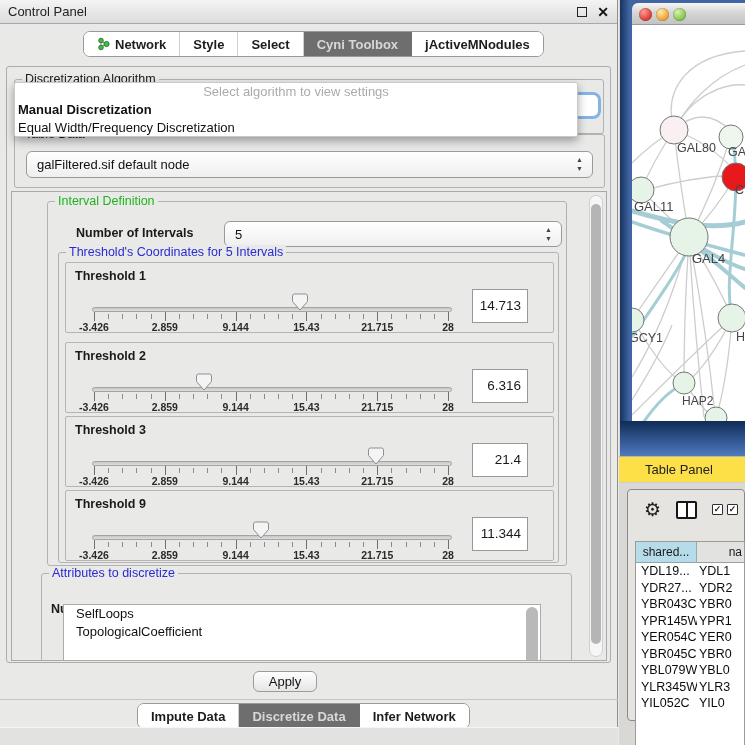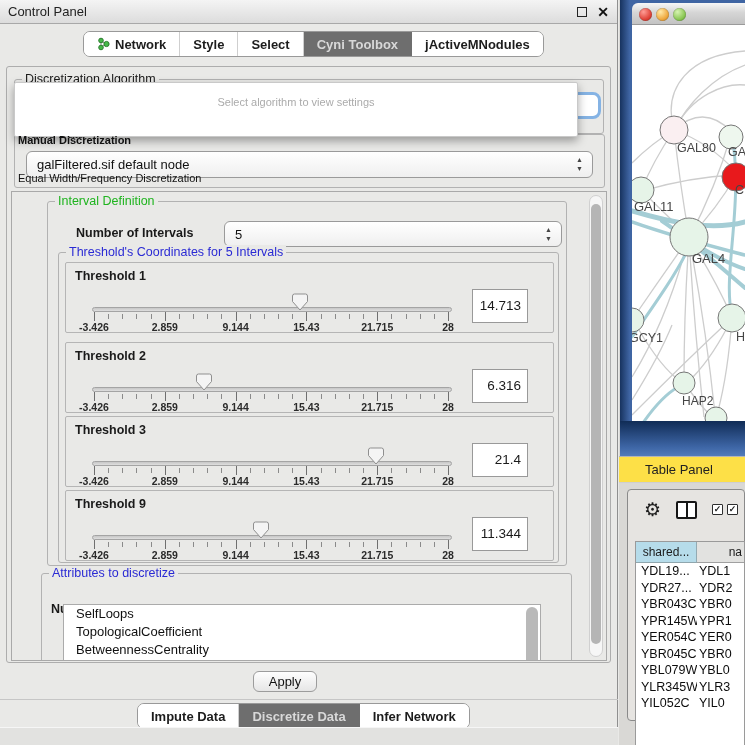--- a/index.html
+++ b/index.html
@@ -29,21 +29,21 @@
   .gtitle.green { color:#1eb41e; }
   .gtitle.blue  { color:#2a2ad4; }
   .gtitle.dark  { color:#1a1a1a; }
   
   #settings-panel { position:absolute; left:6px; top:66px; width:605px; height:597px; border:1px solid #adadad; border-radius:3px; background:#e9e9e7; }
   
   #algo-combo { position:absolute; left:18px; top:92px; width:583px; height:27px; border:3px solid #85b3e4; border-radius:8px; background:#fff; z-index:5; }
   
   #algo-popup { position:absolute; left:14px; top:82px; width:564px; height:55px; background:#fff; z-index:50;
     border:1px solid #c9c9c9; border-radius:2px; box-shadow:0 4px 10px rgba(0,0,0,0.35); }
-  #algo-popup .opt { font-size:11px; line-height:18px; padding:10px 3px; color:#111; white-space:nowrap; }
+  #algo-popup .opt { font-size:13px; line-height:18px; padding:0 3px; color:#111; white-space:nowrap; }
   #algo-popup .opt.placeholder { color:#ababab; text-align:center; }
   #algo-popup .opt.bold { font-weight:bold; }
   
   .combo { position:absolute; background:linear-gradient(#ffffff,#efefef); border:1px solid #9a9a9a; border-radius:6px; font-size:13px; }
   .combo .val { position:absolute; left:10px; top:0; line-height:25px; color:#111; white-space:nowrap; }
   .combo .arrows { position:absolute; right:9px; top:3px; font-size:7px; line-height:9px; color:#444; text-align:center; }
   
   #scroll-area { position:absolute; left:11px; top:191px; width:596px; height:470px; border:1px solid #a9a9a9; background:#e9e9e7; overflow:hidden; }
   #scroll-area .gtitle { background:#e9e9e7; }
   .vscroll { position:absolute; right:3px; top:3px; width:14px; bottom:3px; background:#f6f6f6; border:1px solid #d0d0d0; border-radius:7px; }
@@ -269,21 +269,20 @@
       </div>
 
       <div class="group" style="left:29px; top:381px; width:531px; height:95px;">
         <span class="gtitle blue">Attributes to discretize</span>
       </div>
       <div class="bold-label" style="left:39px; top:378px;margin-top:32px;">Numerical Attributes</div>
       <div id="attr-list">
 
       <div class="item">SelfLoops</div>
           <div class="item">TopologicalCoefficient</div>
-          <div class="item">BetweennessCentrality</div>
           <div class="lscroll"></div>
         </div>
 
       <div class="vscroll">
         <div class="thumb" style="top:8px; height:440px;"></div>
       </div>
     </div>
 
     <div id="apply-btn">Apply</div>
     <div id="sep-line"></div>

